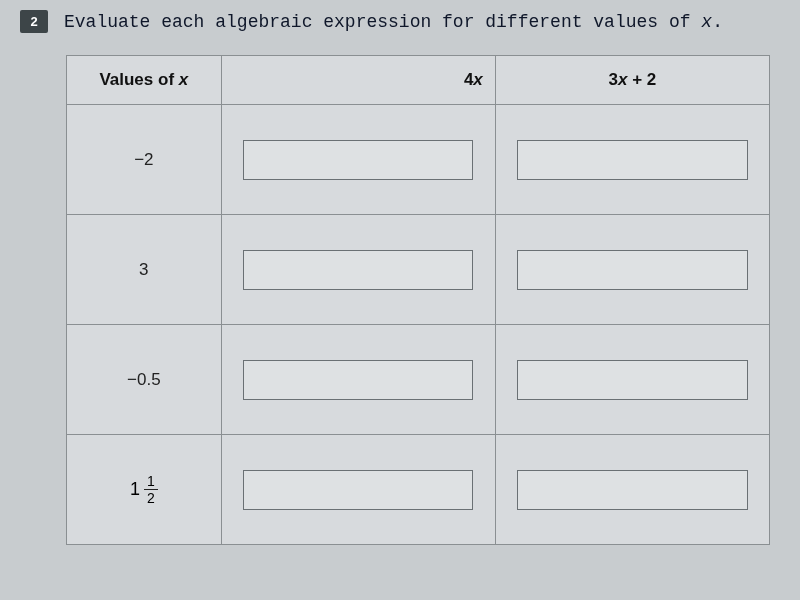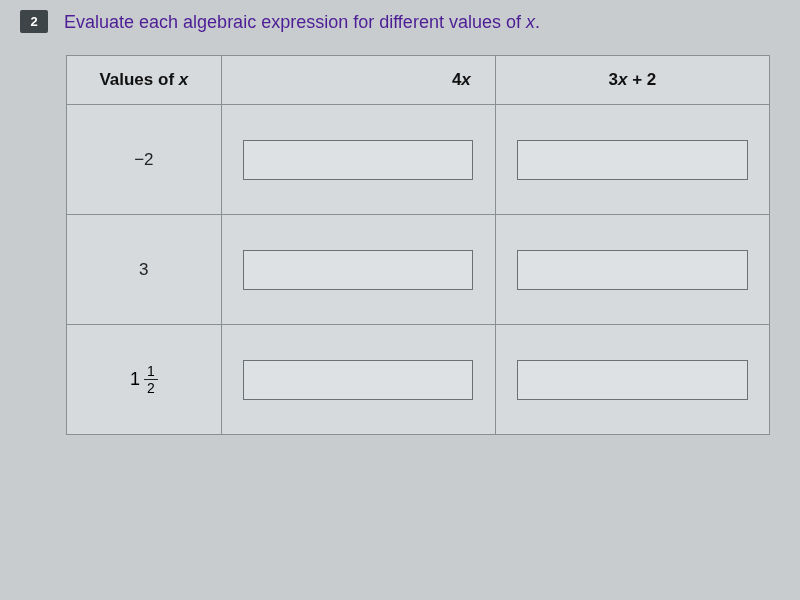--- a/index.html
+++ b/index.html
@@ -26,22 +26,23 @@
       color: white;
       font-weight: bold;
       font-size: 13px;
       padding: 4px 10px;
       border-radius: 2px;
       min-width: 28px;
       text-align: center;
     }
     .question-text {
       font-size: 18px;
-      color: #4c1d95;
+      color: #0f172a;
       line-height: 1.4;
+      font-family: Liberation Mono, monospace;
     }
     .italic {
       font-style: italic;
     }
     .table-wrap {
       margin-left: 46px;
       margin-right: 10px;
     }
     table {
       border-collapse: collapse;
@@ -50,21 +51,21 @@
       table-layout: fixed;
     }
     th, td {
       border: 1px solid #8a8f92;
       text-align: center;
       vertical-align: middle;
     }
     th {
       font-weight: bold;
       font-size: 17px;
-      padding: 14px 24px;
+      padding: 14px 12px;
       color: #111;
     }
     th:first-child {
       width: 22%;
     }
     th:nth-child(2) {
       width: 39%;
       text-align: right;
     }
     th:nth-child(3) {
@@ -147,20 +148,29 @@
       <tr>
         <td><span class="x-val">3</span></td>
         <td>
             <div class="answer-box"></div>
           </td>
         <td>
             <div class="answer-box"></div>
           </td>
       </tr>
       <tr>
+        <td><span class="x-val">−0.5</span></td>
+        <td>
+            <div class="answer-box"></div>
+          </td>
+        <td>
+            <div class="answer-box"></div>
+          </td>
+      </tr>
+      <tr>
         <td>
           <span class="mixed-frac">
             <span class="whole">1</span>
             <span class="frac">
               <span class="num">1</span>
               <span class="den">2</span>
             </span>
           </span>
         </td>
         <td>

